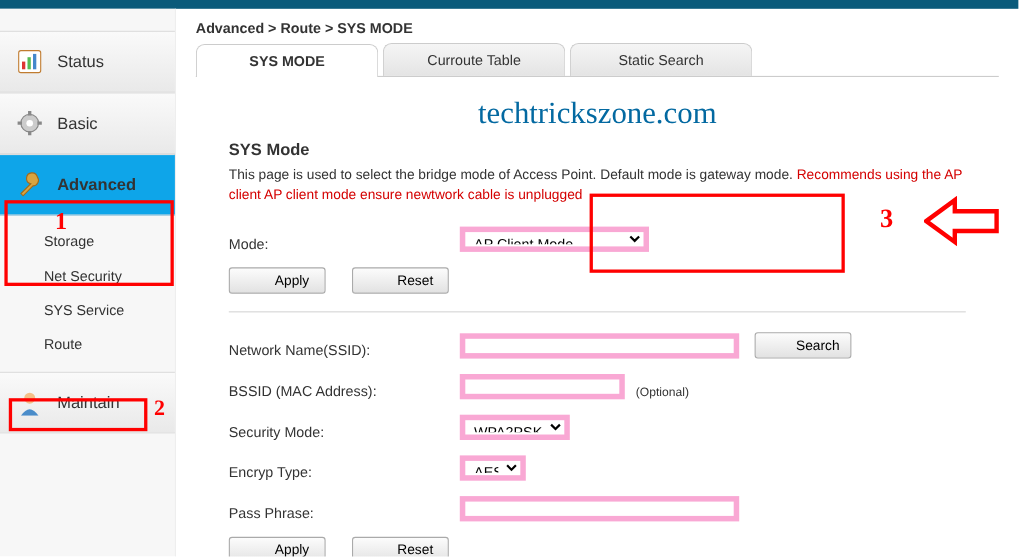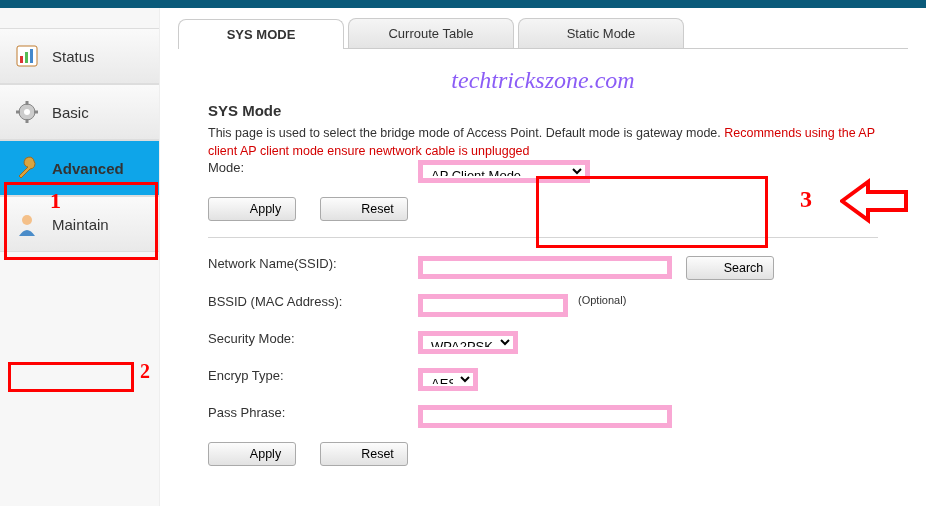--- a/index.html
+++ b/index.html
@@ -21,26 +21,26 @@
   .anno-box2 { position: absolute; left: 8px; top: 362px; width: 126px; height: 30px; border: 3px solid red; pointer-events: none; }
   .anno-num2 { position: absolute; left: 140px; top: 360px; color: red; font-size: 20px; font-weight: bold; font-family: "Times New Roman", serif; pointer-events: none; }
 
   .main { flex: 1; padding: 10px 18px 0 18px; position: relative; }
   .breadcrumb { font-weight: bold; font-size: 13px; margin-bottom: 6px; }
   .tabs { display: flex; border-bottom: 1px solid #ccc; }
   .tab { width: 166px; text-align: center; padding: 7px 0; border: 1px solid #ccc; border-bottom: none; border-radius: 8px 8px 0 0; background: linear-gradient(#f5f5f5,#e4e4e4); margin-right: 4px; cursor: pointer; font-size: 13px; }
   .tab.active { background: #fff; font-weight: bold; position: relative; top: 1px; }
   
   .content { padding: 18px 30px 0 30px; }
-  .watermark { text-align: center; color: #8b5cf6; font-family: Georgia, serif; font-size: 24px; margin-bottom: 8px; font-style: italic; }
+  .watermark { text-align: center; color: #0369a1; font-family: Georgia, serif; font-size: 28px; margin-bottom: 8px; }
   .section-title { font-weight: bold; font-size: 15px; margin-bottom: 6px; }
-  .desc { font-size: 12.5px; line-height: 1.4; }
+  .desc { font-size: 12.5px; margin-bottom: 20px; line-height: 1.4; }
   .desc .red { color: #d40000; }
   
-  .form-row { display: flex; align-items: flex-start; margin-bottom: 14px; }
+  .form-row { display: flex; align-items: flex-end; margin-bottom: 14px; }
   .form-row .label { width: 210px; }
   .btn { width: 88px; height: 24px; background: linear-gradient(#fcfcfc,#e2e2e2); border: 1px solid #aaa; border-radius: 3px; cursor: pointer; font-size: 12.5px; padding-left: 27px; }
   .btn + .btn { margin-left: 24px; }
   select, input[type=text] { border: 5px solid #f9a8d4; padding: 2px 4px; font-size: 13px; height: 23px; background: #fff; }
   .mode-select { width: 172px; }
   .ssid-input { width: 254px; }
   .bssid-input { width: 150px; }
   .sec-select { width: 100px; }
   .enc-select { width: 60px; }
   .pp-input { width: 254px; }
@@ -88,38 +88,45 @@
 
     <div class="nav-main selected">
       <span class="icon">
         <svg width="26" height="26">
             <path d="M20 6 a5 5 0 1 0 -6 6 L5 21 l2 2 L16 14 a5 5 0 0 0 4 -8 z" fill="#d9a441" stroke="#a06a1c"></path>
           </svg>
       </span>
       <span class="label">Advanced</span>
     </div>
 
+    <div class="sub-wrap">
+      <div class="sub-item">Storage</div>
+      <div class="sub-item">Net Security</div>
+      <div class="sub-item">SYS Service</div>
+      <div class="sub-item">Route</div>
+    </div>
 
     <div class="nav-main">
       <span class="icon">
         <svg width="24" height="24">
             <circle cx="12" cy="8" r="5" fill="#f4c089"></circle>
             <path d="M4 24 q8 -12 16 0 z" fill="#4a8cc9"></path>
           </svg>
       </span>
       <span class="label">Maintain</span>
     </div>
   </div>
 
   <div class="main">
+    <div class="breadcrumb">Advanced &gt; Route &gt; SYS MODE</div>
 
     <div class="tabs">
       <div class="tab active">SYS MODE</div>
       <div class="tab">Curroute Table</div>
-      <div class="tab">Static Mode</div>
+      <div class="tab">Static Search</div>
     </div>
 
     <div class="content">
       <div class="watermark">techtrickszone.com</div>
       <div class="section-title">SYS Mode</div>
       <div class="desc">
         <span>This page is used to select the bridge mode of Access Point. Default mode is gateway mode. </span><span class="red">Recommends using the AP client AP client mode ensure newtwork cable is unplugged</span>
       </div>
 
       <div class="form-row">

